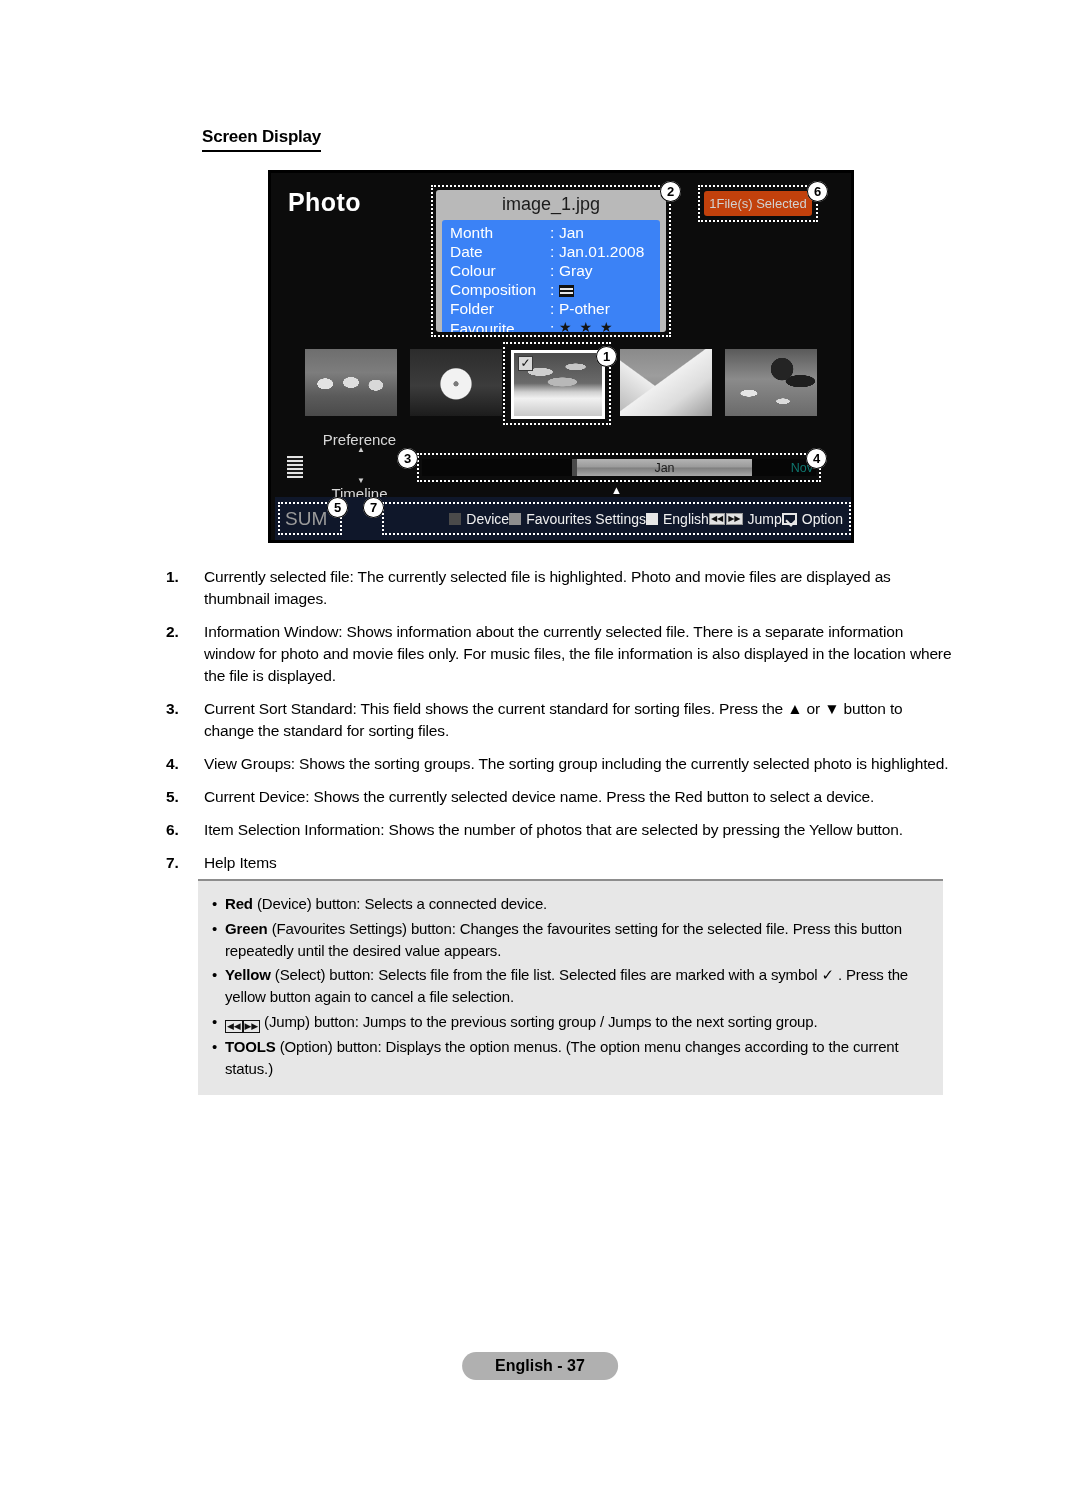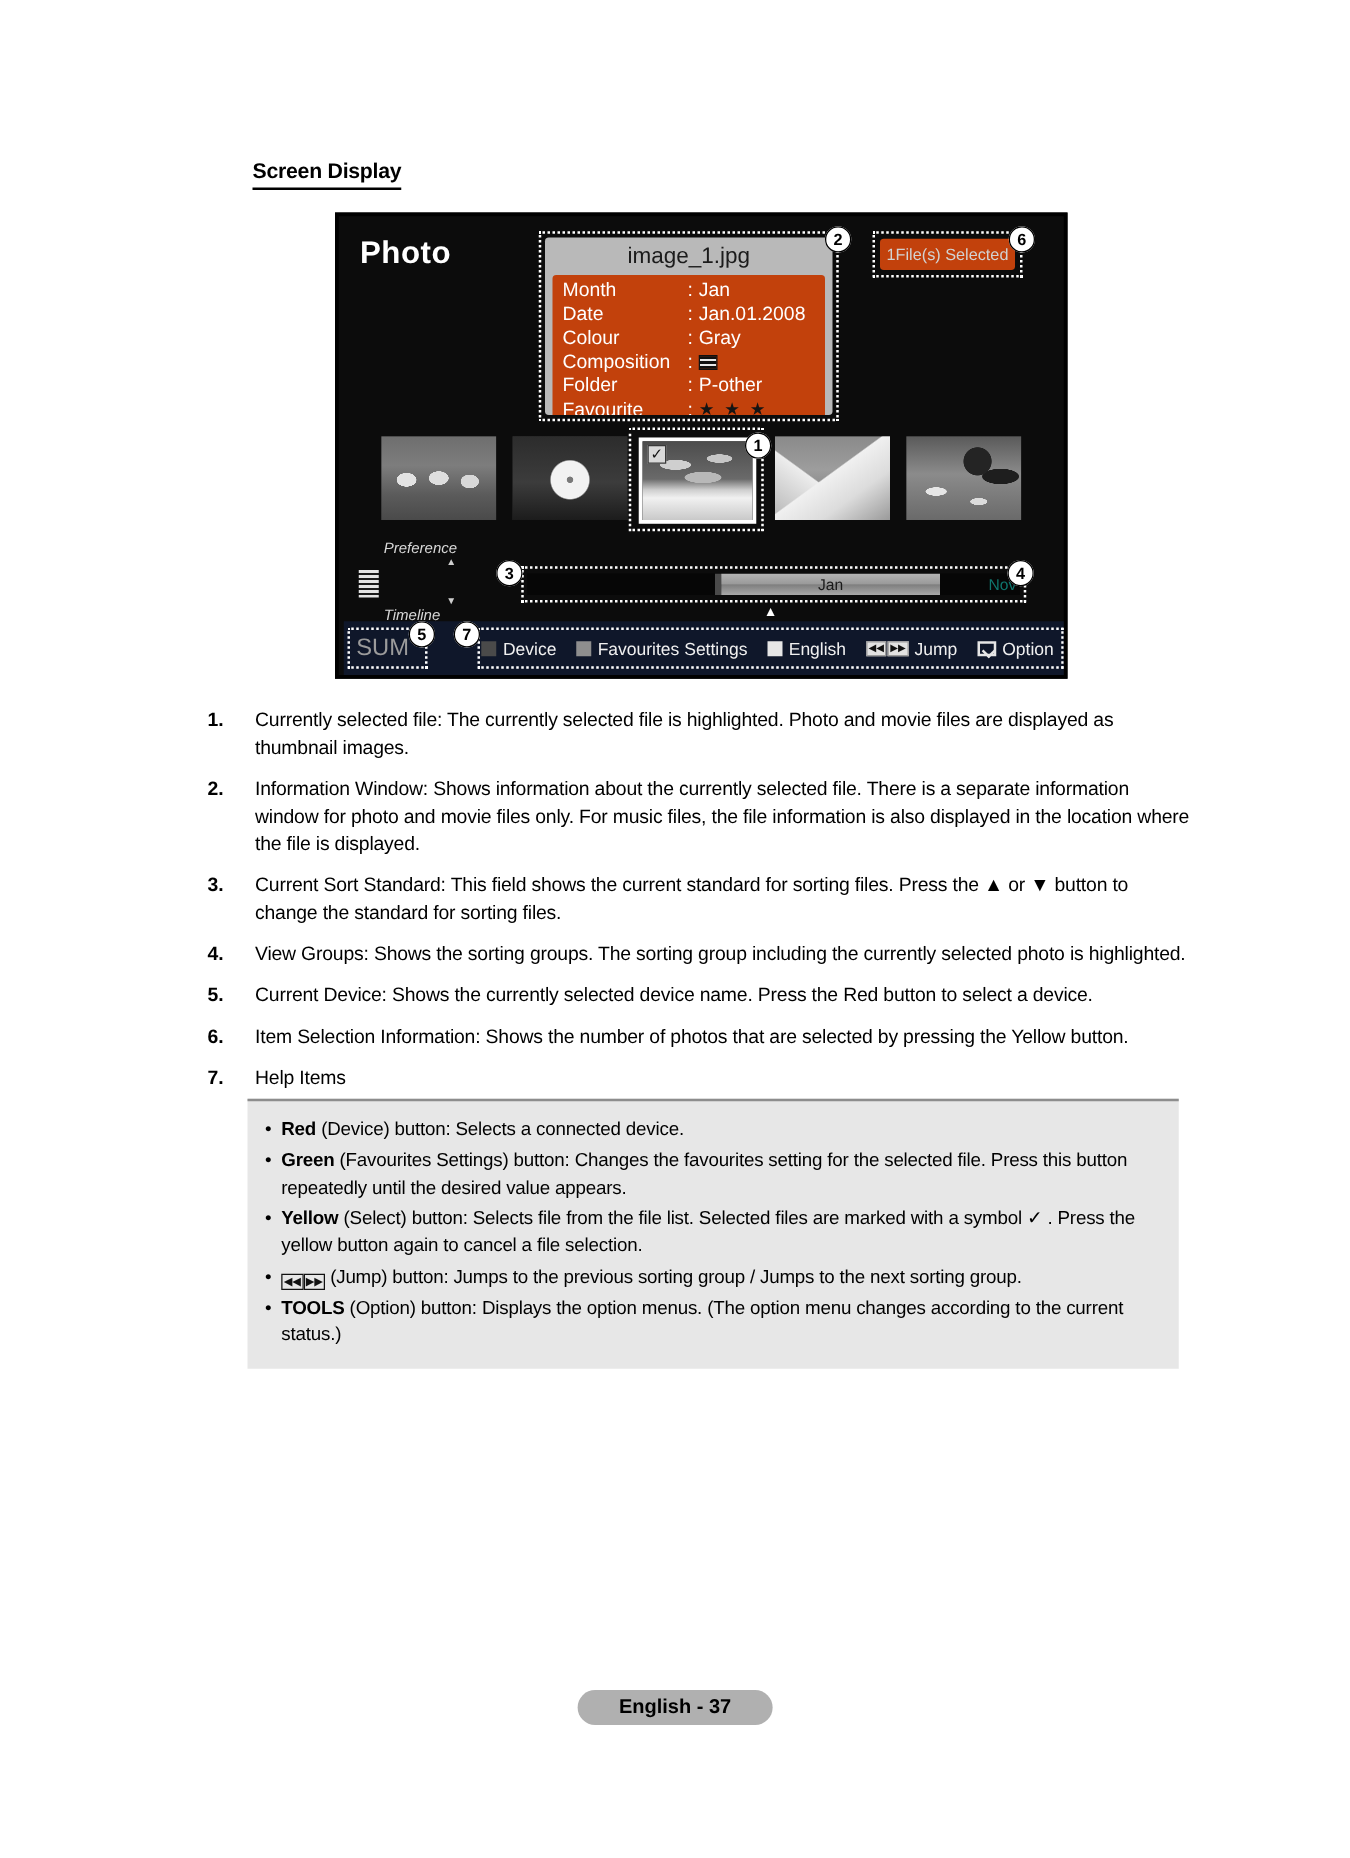--- a/index.html
+++ b/index.html
@@ -79,21 +79,21 @@
   }
   .info-filename {
     text-align: center;
     font-size: 18px;
     color: #1b1b1b;
     padding: 3px 0 2px 0;
     line-height: 1.25;
   }
   .info-body {
     margin: 2px 6px 5px 6px;
-    background: #c2410c;
+    background: #3b82f6;
     border-radius: 3px;
     padding: 3px 12px 4px 0;
   }
   .info-row {
     display: flex;
     color: #ffffff;
     font-size: 15.5px;
     line-height: 1.24;
     padding: 0 0 0 8px;
   }
@@ -246,23 +246,23 @@
     position: absolute;
     left: 0;
     top: 258px;
     width: 100%;
     height: 72px;
   }
   .pref-label, .time-label {
     position: absolute;
     left: 36px;
     width: 105px;
+    text-align: center;
     color: #d8d8d8;
-    font-size: 12px;
-    font-style: italic;
+    font-size: 15px;
   }
   .pref-label { top: 0px; }
   .time-label { top: 54px; }
   .caret-up, .caret-dn {
     position: absolute;
     left: 86px;
     color: #cfcfcf;
     font-size: 8px;
     line-height: 8px;
   }
@@ -368,21 +368,21 @@
     right: 4px;
     height: 33px;
   }
   .help-items {
     position: absolute;
     inset: 0;
     display: flex;
     align-items: center;
     justify-content: flex-end;
     padding-right: 6px;
-    gap: 16px;
+    gap: 0;
     color: #f0f0f0;
     font-size: 14px;
   }
   .help-item { display: flex; align-items: center; gap: 5px; white-space: nowrap; }
   .sq { width: 12px; height: 12px; display: inline-block; }
   .glyph-box {
     display: inline-flex;
     align-items: center;
     justify-content: center;
     min-width: 13px;

